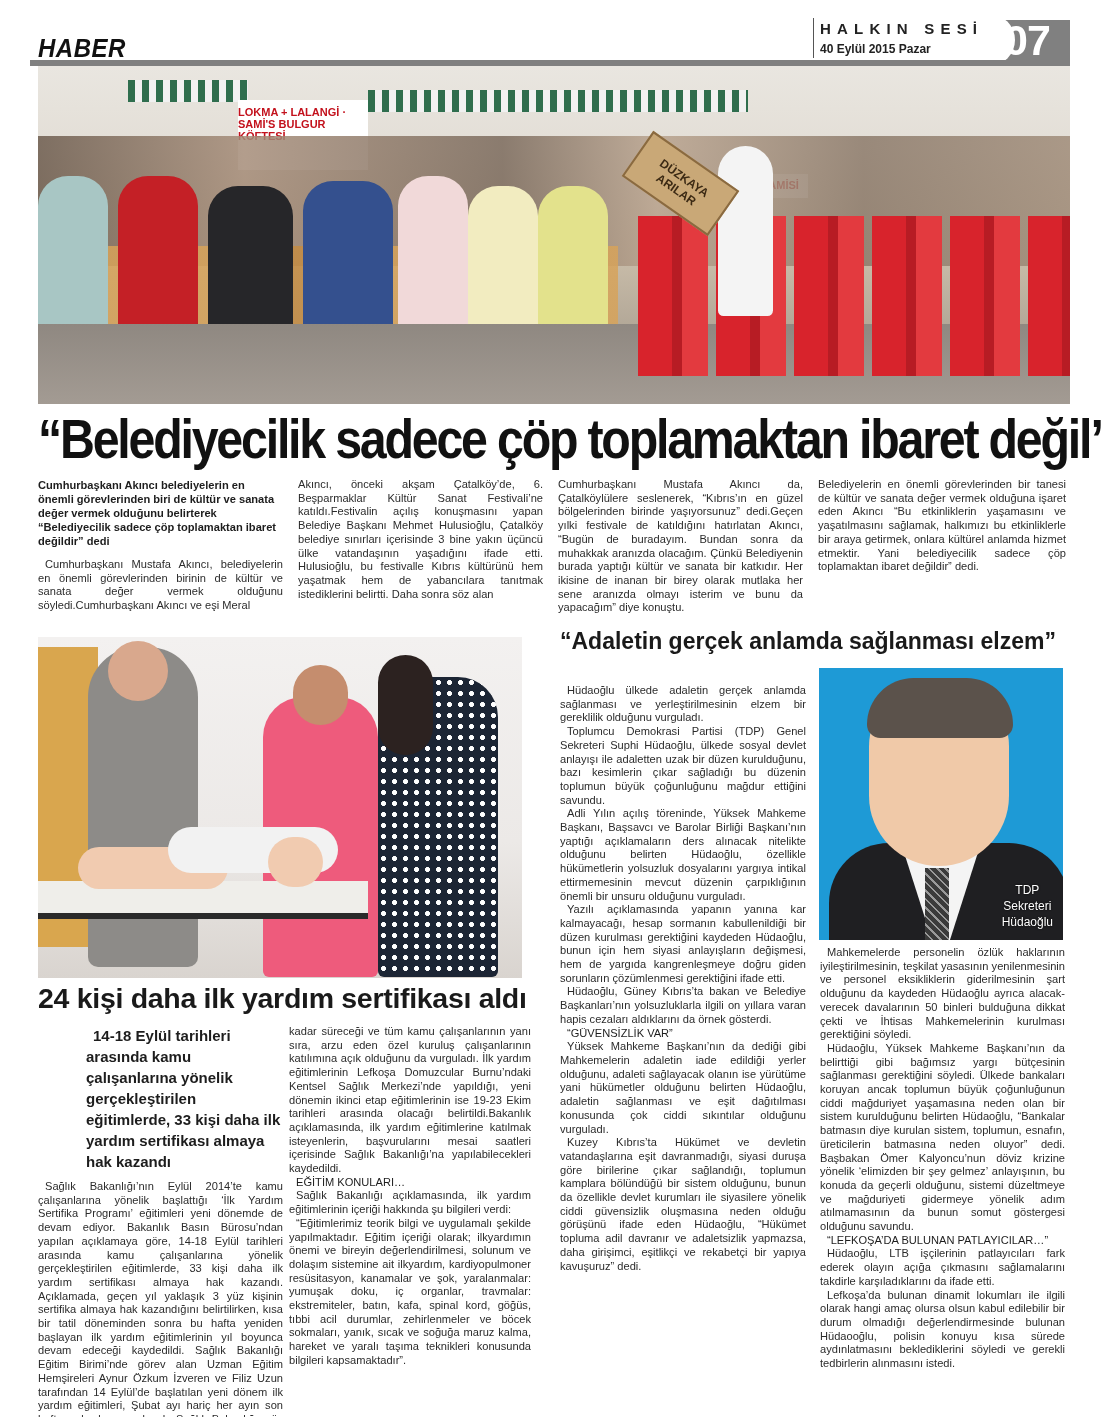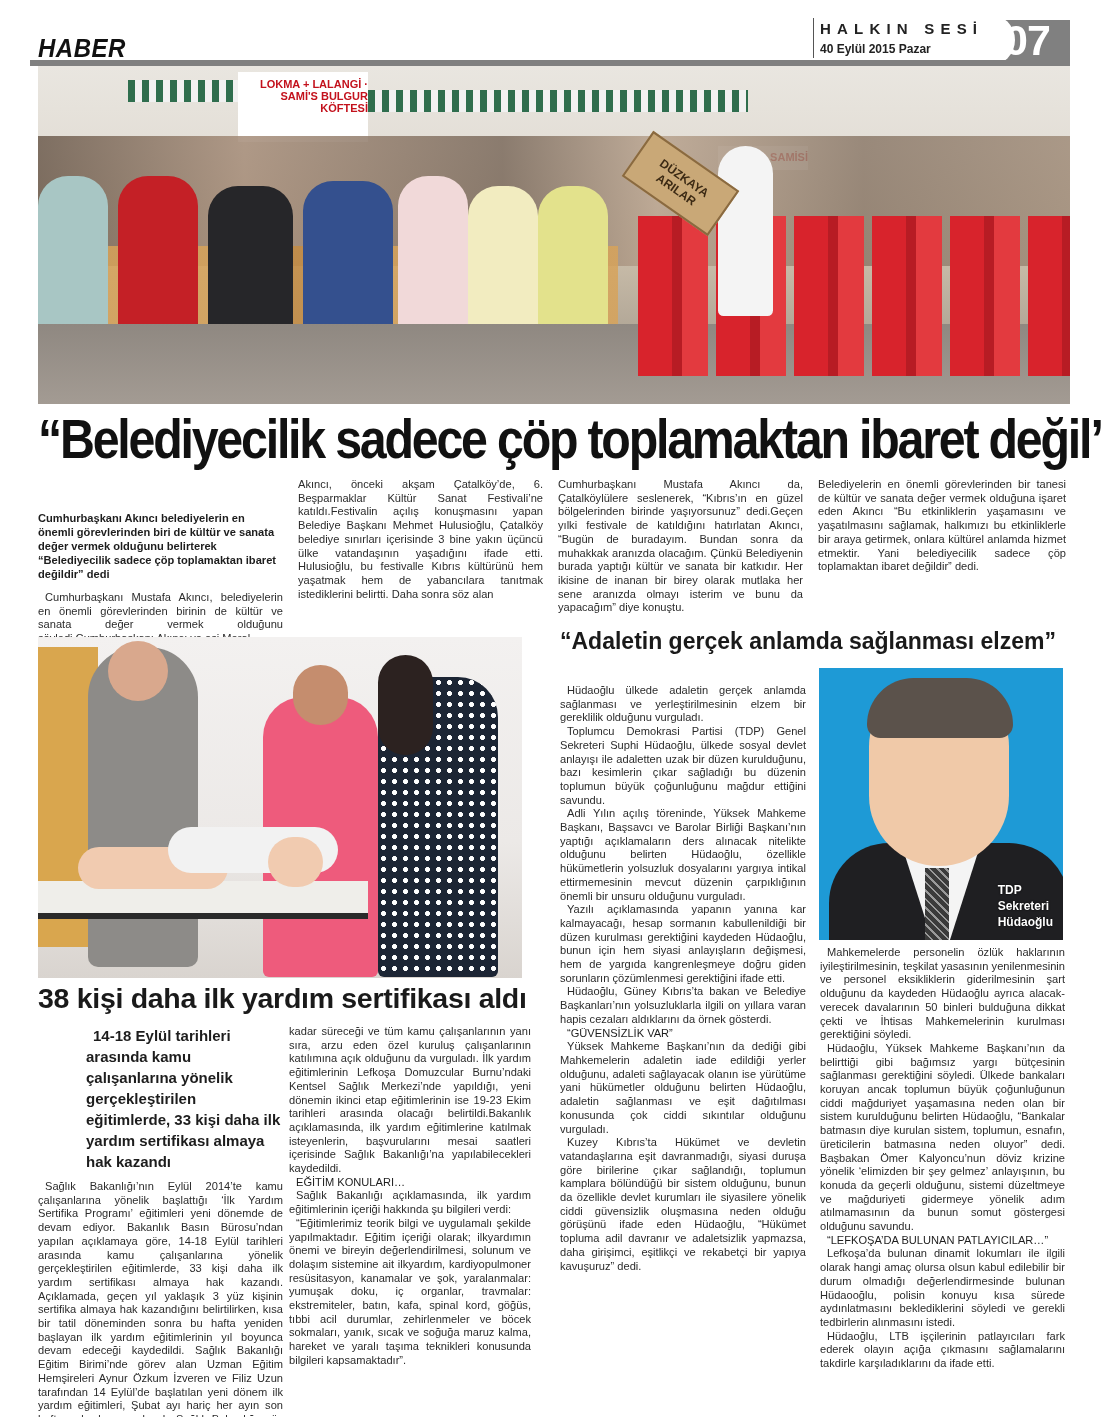--- a/index.html
+++ b/index.html
@@ -35,21 +35,21 @@
   .photo { position: absolute; overflow: hidden; }
   .photo-festival {
     left: 38px; top: 66px; width: 1032px; height: 338px;
     background:
       linear-gradient(180deg, #e9e6e0 0%, #e3ded6 25%, #c5b9a6 60%, #9b9185 100%);
   }
   .photo-festival .awning {
     position: absolute; top: 14px; height: 22px;
     background: repeating-linear-gradient(90deg, #2f6e4e 0 7px, #f1f1f1 7px 14px);
   }
-  .photo-festival .banner { position: absolute; background: #fff; color: #c3111c; font-weight: bold; font-size: 11px; text-align: right; }
+  .photo-festival .banner { position: absolute; background: #fff; color: #c3111c; font-weight: bold; font-size: 11px; text-align: left; margin-top: 28px; }
   .photo-festival .crowd-bg {
     position: absolute; left: 0; top: 70px; width: 100%; height: 130px;
     background: linear-gradient(90deg, #6c5b4d, #a58c78 20%, #7b6a5c 45%, #b9a38e 60%, #8c7a6a 80%, #a08c79);
     opacity: 0.85;
   }
   .photo-festival .chairs {
     position: absolute; left: 0; top: 180px; width: 580px; height: 90px;
     background: repeating-linear-gradient(90deg, #d7a35a 0 40px, #c48c43 40px 70px);
     opacity: 0.85;
   }
@@ -77,22 +77,22 @@
   .photo-portrait {
     left: 819px; top: 668px; width: 244px; height: 272px;
     background: #1e9ad6;
   }
   .photo-portrait .suit { position: absolute; left: 10px; top: 175px; width: 240px; height: 110px; background: #1f1f22; border-radius: 60px 60px 0 0; }
   .photo-portrait .shirt { position: absolute; left: 82px; top: 175px; width: 80px; height: 100px; background: #f4f4f4; clip-path: polygon(0 0, 100% 0, 60% 100%, 40% 100%); }
   .photo-portrait .tie { position: absolute; left: 106px; top: 200px; width: 24px; height: 80px; background: repeating-linear-gradient(45deg, #3a3a3a 0 4px, #9a9a9a 4px 6px); }
   .photo-portrait .face { position: absolute; left: 50px; top: 18px; width: 140px; height: 180px; background: #f0c9a8; border-radius: 60px 60px 70px 70px; }
   .photo-portrait .hair { position: absolute; left: 48px; top: 10px; width: 146px; height: 60px; background: #5b524b; border-radius: 70px 70px 20px 20px; }
   .portrait-caption {
-    position: absolute; right: 10px; bottom: 10px; color: #fff; font-weight: bold; font-size: 12px;
-    line-height: 16px; text-shadow: 0 0 2px #000;
+    position: absolute; right: 10px; bottom: 10px; color: #fff; font-weight: normal; font-size: 12px;
+    text-align: center; line-height: 16px; text-shadow: 0 0 2px #000;
   }
   .caption-line { display: block; }
 
   
   .main-headline {
     position: absolute; left: 38px; top: 410px; width: 1032px; text-align: left;
     font-family: "Liberation Sans Narrow", "Liberation Sans", sans-serif; font-weight: bold;
     font-size: 52px; line-height: 56px; color: #111; letter-spacing: -2.4px;
     transform: scaleX(0.93) scaleY(1.05); transform-origin: left top; white-space: nowrap;
   }
@@ -140,21 +140,21 @@
   <div class="person" style="left:430px; top:120px; width:70px; height:170px; background:#f2ecc0;"></div>
   <div class="person" style="left:500px; top:120px; width:70px; height:170px; background:#e3e28c;"></div>
   <div class="road"></div>
   <div class="team"></div>
   <div class="person" style="left:680px; top:80px; width:55px; height:170px; background:#f4f4f4;"></div>
   <div class="sign">DÜZKAYA ARILAR</div>
 </div>
 
 <h1 class="main-headline">“Belediyecilik sadece çöp toplamaktan ibaret değil”</h1>
 
-<div class="col" style="left:38px; top:478px; width:245px;margin-top:33px;">
+<div class="col" style="left:38px; top:478px; width:245px;">
   <p class="lead-bold">Cumhurbaşkanı Akıncı belediyelerin en önemli görevlerinden biri de kültür ve sanata değer vermek olduğunu belirterek “Belediyecilik sadece çöp toplamaktan ibaret değildir” dedi</p>
   <div class="spacer"></div>
   <p>Cumhurbaşkanı Mustafa Akıncı, belediyelerin en önemli görevlerinden birinin de kültür ve sanata değer vermek olduğunu söyledi.Cumhurbaşkanı Akıncı ve eşi Meral</p>
 </div>
 <div class="col" style="left:298px; top:478px; width:245px;">
   <p style="text-indent:0">Akıncı, önceki akşam Çatalköy’de, 6. Beşparmaklar Kültür Sanat Festivali’ne katıldı.Festivalin açılış konuşmasını yapan Belediye Başkanı Mehmet Hulusioğlu, Çatalköy belediye sınırları içerisinde 3 bine yakın üçüncü ülke vatandaşının yaşadığını ifade etti. Hulusioğlu, bu festivalle Kıbrıs kültürünü hem yaşatmak hem de yabancılara tanıtmak istediklerini belirtti. Daha sonra söz alan</p>
 </div>
 <div class="col" style="left:558px; top:478px; width:245px;">
   <p style="text-indent:0">Cumhurbaşkanı Mustafa Akıncı da, Çatalköylülere seslenerek, “Kıbrıs’ın en güzel bölgelerinden birinde yaşıyorsunuz” dedi.Geçen yılki festivale de katıldığını hatırlatan Akıncı, “Bugün de buradayım. Bundan sonra da muhakkak aranızda olacağım. Çünkü Belediyenin burada yaptığı kültür ve sanata bir katkıdır. Her ikisine de inanan bir birey olarak mutlaka her sene aranızda olmayı isterim ve bunu da yapacağım” diye konuştu.</p>
 </div>
@@ -169,21 +169,21 @@
   <div class="woman" style="left:225px; top:60px; width:115px; height:280px; background:#ee5b7c; border-radius:40px 40px 6px 6px;"></div>
   <div class="woman" style="left:255px; top:28px; width:55px; height:60px; background:#c58d6e; border-radius:28px;"></div>
   <div class="woman" style="left:340px; top:40px; width:120px; height:300px; background: radial-gradient(circle, #fff 2.2px, #1c2534 2.8px) 0 0/11px 11px; border-radius:40px 40px 6px 6px;"></div>
   <div class="woman" style="left:340px; top:18px; width:55px; height:100px; background:#2c2220; border-radius:28px;"></div>
   <div class="table"></div>
   <div class="doll" style="left:40px; top:210px; width:150px; height:42px;"></div>
   <div class="doll" style="left:130px; top:190px; width:170px; height:46px; background:#f2f2f2;"></div>
   <div class="doll" style="left:230px; top:200px; width:55px; height:50px;"></div>
 </div>
 
-<h2 class="headline-3">38 kişi daha ilk yardım sertifikası aldı</h2>
+<h2 class="headline-3">24 kişi daha ilk yardım sertifikası aldı</h2>
 <div class="col" style="left:38px; top:1025px; width:245px;">
   <p class="lead-xl">14-18 Eylül tarihleri arasında kamu çalışanlarına yönelik gerçekleştirilen eğitimlerde, 33 kişi daha ilk yardım sertifikası almaya hak kazandı</p>
   <div class="spacer" style="height:8px"></div>
   <p>Sağlık Bakanlığı’nın Eylül 2014’te kamu çalışanlarına yönelik başlattığı ‘İlk Yardım Sertifika Programı’ eğitimleri yeni dönemde de devam ediyor. Bakanlık Basın Bürosu’ndan yapılan açıklamaya göre, 14-18 Eylül tarihleri arasında kamu çalışanlarına yönelik gerçekleştirilen eğitimlerde, 33 kişi daha ilk yardım sertifikası almaya hak kazandı. Açıklamada, geçen yıl yaklaşık 3 yüz kişinin sertifika almaya hak kazandığını belirtilirken, kısa bir tatil döneminden sonra bu hafta yeniden başlayan ilk yardım eğitimlerinin yıl boyunca devam edeceği kaydedildi. Sağlık Bakanlığı Eğitim Birimi’nde görev alan Uzman Eğitim Hemşireleri Aynur Özkum İzveren ve Filiz Uzun tarafından 14 Eylül’de başlatılan yeni dönem ilk yardım eğitimleri, Şubat ayı hariç her ayın son haftasında devam edecek. Sağlık Bakanlığı, söz konusu eğitimlerin, Haziran ayına</p>
 </div>
 <div class="col" style="left:289px; top:1025px; width:242px;">
   <p style="text-indent:0">kadar süreceği ve tüm kamu çalışanlarının yanı sıra, arzu eden özel kuruluş çalışanlarının katılımına açık olduğunu da vurguladı. İlk yardım eğitimlerinin Lefkoşa Domuzcular Burnu’ndaki Kentsel Sağlık Merkezi’nde yapıldığı, yeni dönemin ikinci etap eğitimlerinin ise 19-23 Ekim tarihleri arasında olacağı belirtildi.Bakanlık açıklamasında, ilk yardım eğitimlerine katılmak isteyenlerin, başvurularını mesai saatleri içerisinde Sağlık Bakanlığı’na yapılabilecekleri kaydedildi.</p>
   <p class="subhead">EĞİTİM KONULARI…</p>
   <p>Sağlık Bakanlığı açıklamasında, ilk yardım eğitimlerinin içeriği hakkında şu bilgileri verdi:</p>
   <p>“Eğitimlerimiz teorik bilgi ve uygulamalı şekilde yapılmaktadır. Eğitim içeriği olarak; ilkyardımın önemi ve bireyin değerlendirilmesi, solunum ve dolaşım sistemine ait ilkyardım, kardiyopulmoner resüsitasyon, kanamalar ve şok, yaralanmalar: yumuşak doku, iç organlar, travmalar: ekstremiteler, batın, kafa, spinal kord, göğüs, tıbbi acil durumlar, zehirlenmeler ve böcek sokmaları, yanık, sıcak ve soğuğa maruz kalma, hareket ve yaralı taşıma teknikleri konusunda bilgileri kapsamaktadır”.</p>
@@ -213,15 +213,15 @@
   <p>Hüdaoğlu, Güney Kıbrıs’ta bakan ve Belediye Başkanları’nın yolsuzluklarla ilgili on yıllara varan hapis cezaları aldıklarını da örnek gösterdi.</p>
   <p class="subhead">“GÜVENSİZLİK VAR”</p>
   <p>Yüksek Mahkeme Başkanı’nın da dediği gibi Mahkemelerin adaletin iade edildiği yerler olduğunu, adaleti sağlayacak olanın ise yürütüme yani hükümetler olduğunu belirten Hüdaoğlu, adaletin sağlanması ve eşit dağıtılması konusunda çok ciddi sıkıntılar olduğunu vurguladı.</p>
   <p>Kuzey Kıbrıs’ta Hükümet ve devletin vatandaşlarına eşit davranmadığı, siyasi duruşa göre birilerine çıkar sağlandığı, toplumun kamplara bölündüğü bir sistem olduğunu, bunun da özellikle devlet kurumları ile siyasilere yönelik ciddi güvensizlik oluşmasına neden olduğu görüşünü ifade eden Hüdaoğlu, “Hükümet topluma adil davranır ve adaletsizlik yapmazsa, daha girişimci, eşitlikçi ve rekabetçi bir yapıya kavuşuruz” dedi.</p>
 </div>
 
 <div class="col" style="left:820px; top:946px; width:245px;">
   <p>Mahkemelerde personelin özlük haklarının iyileştirilmesinin, teşkilat yasasının yenilenmesinin ve personel eksikliklerin giderilmesinin şart olduğunu da kaydeden Hüdaoğlu ayrıca alacak-verecek davalarının 50 binleri bulduğuna dikkat çekti ve İhtisas Mahkemelerinin kurulması gerektiğini söyledi.</p>
   <p>Hüdaoğlu, Yüksek Mahkeme Başkanı’nın da belirttiği gibi bağımsız yargı bütçesinin sağlanması gerektiğini söyledi. Ülkede bankaları koruyan ancak toplumun büyük çoğunluğunun ciddi mağduriyet yaşamasına neden olan bir sistem kurulduğunu belirten Hüdaoğlu, “Bankalar batmasın diye kurulan sistem, toplumun, esnafın, üreticilerin batmasına neden oluyor” dedi. Başbakan Ömer Kalyoncu’nun döviz krizine yönelik ‘elimizden bir şey gelmez’ anlayışının, bu konuda da geçerli olduğunu, sistemi düzeltmeye ve mağduriyeti gidermeye yönelik adım atılmamasının da bunun somut göstergesi olduğunu savundu.</p>
   <p class="subhead">“LEFKOŞA’DA BULUNAN PATLAYICILAR…”</p>
+  <p>Hüdaoğlu, LTB işçilerinin patlayıcıları fark ederek olayın açığa çıkmasını sağlamalarını takdirle karşıladıklarını da ifade etti.</p>
   <p>Lefkoşa’da bulunan dinamit lokumları ile ilgili olarak hangi amaç olursa olsun kabul edilebilir bir durum olmadığı değerlendirmesinde bulunan Hüdaooğlu, polisin konuyu kısa sürede aydınlatmasını beklediklerini söyledi ve gerekli tedbirlerin alınmasını istedi.</p>
-  <p>Hüdaoğlu, LTB işçilerinin patlayıcıları fark ederek olayın açığa çıkmasını sağlamalarını takdirle karşıladıklarını da ifade etti.</p>
 </div>
 
 </body></html>

